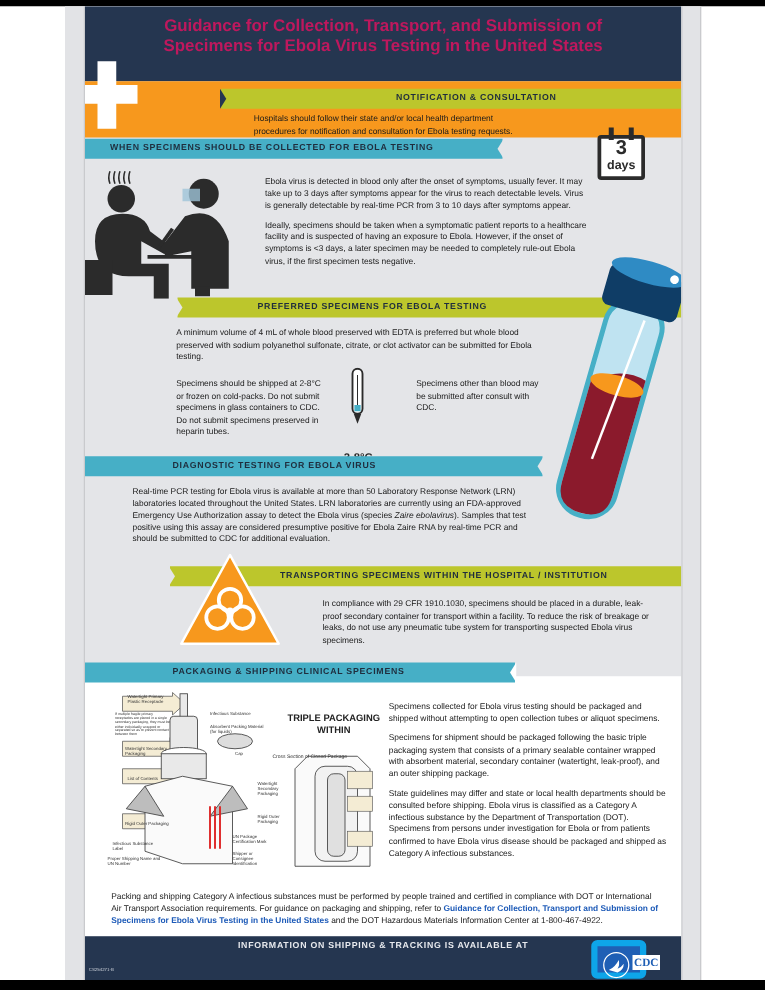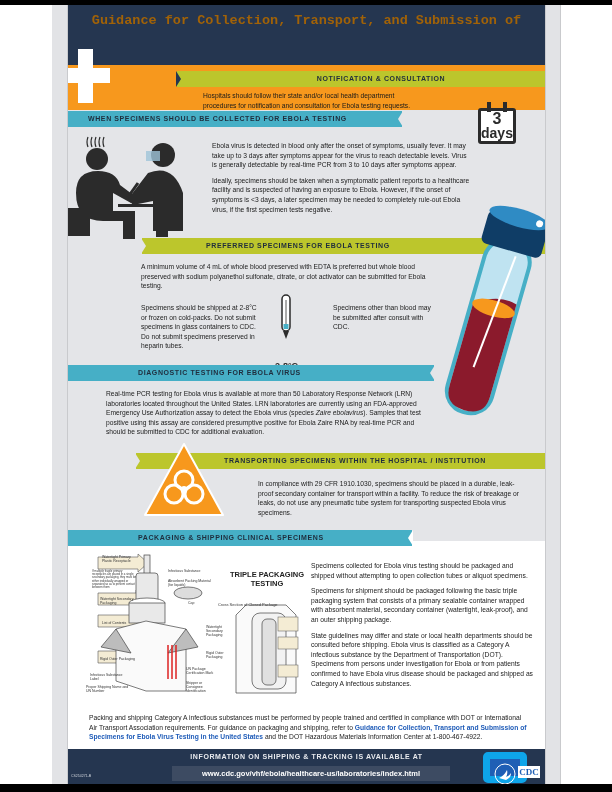--- a/index.html
+++ b/index.html
@@ -7,69 +7,70 @@
   body { position: relative; font-family: "Liberation Sans", sans-serif; color: #1a1a1a; }
 
   .topbar { position: absolute; left: 0; top: 0; width: 612px; height: 5px; background: #000; }
   .bottombar { position: absolute; left: 0; top: 784px; width: 612px; height: 8px; background: #000; }
   .gutter-l { position: absolute; left: 52px; top: 5px; width: 16px; height: 779px; background: #e2e3e6; border-right: 1px solid #c9cacd; }
   .gutter-r { position: absolute; left: 545px; top: 5px; width: 16px; height: 779px; background: #e2e3e6; border-left: 1px solid #c9cacd; border-right: 1px solid #c9cacd; }
 
   .page { position: absolute; left: 68px; top: 5px; width: 477px; height: 779px; background: #e4e5e8; overflow: hidden; }
 
   .header { position: absolute; left: 0; top: 0; width: 477px; height: 60px; background: #253650; }
-  .title { position: absolute; left: 0; top: 8px; width: 477px; text-align: center; color: #a16207; font-weight: bold; font-size: 13.5px; line-height: 16px; font-family: Liberation Mono, monospace; }
+  .title { position: absolute; left: 0; top: 8px; width: 477px; text-align: center; color: #be185d; font-weight: bold; font-size: 13.5px; line-height: 16px; }
 
   .orange-band { position: absolute; left: 0; top: 60px; width: 477px; height: 45px; background: #f7981d; }
   .cross-v { position: absolute; left: 10px; top: 44px; width: 15px; height: 54px; background: #fff; }
   .cross-h { position: absolute; left: 0; top: 63px; width: 42px; height: 15px; background: #fff; }
 
   .ribbon { position: absolute; height: 16px; font-weight: bold; font-size: 7px; letter-spacing: 0.6px; color: #1f2d3d; line-height: 16px; }
   .ribbon.green { background: #bcc62c; }
   .ribbon.teal { background: #46afc6; }
   .ribbon .notch-l { position: absolute; left: -1px; top: 0; width: 0; height: 0; border-top: 8px solid transparent; border-bottom: 8px solid transparent; border-left: 5px solid #e4e5e8; }
   .ribbon .notch-r { position: absolute; right: -1px; top: 0; width: 0; height: 0; border-top: 8px solid transparent; border-bottom: 8px solid transparent; border-right: 5px solid #e4e5e8; }
   .ribbon .notch-r.white { border-right-color: #ffffff; }
   .ribbon .notch-l.dark { border-left-color: #253650; }
 
   .body-text { position: absolute; font-size: 6.7px; line-height: 9.6px; color: #1a1a1a; }
   .body-text p + p { margin-top: 6px; }
 
   .cal { position: absolute; left: 410px; top: 95px; width: 38px; height: 44px; }
   .cal .box { position: absolute; left: 0; top: 8px; width: 38px; height: 36px; background: #fff; border: 3px solid #2b2b2b; border-radius: 3px; }
   .cal .ring { position: absolute; top: 2px; width: 4px; height: 10px; background: #2b2b2b; }
   .cal .num { position: absolute; left: 0; top: 11px; width: 38px; text-align: center; font-weight: bold; font-size: 16px; line-height: 16px; color: #2b2b2b; }
-  .cal .lbl { position: absolute; left: 0; top: 28px; width: 38px; text-align: center; font-weight: bold; font-size: 14px; line-height: 10px; color: #2b2b2b; }
+  .cal .lbl { position: absolute; left: 0; top: 28px; width: 38px; text-align: center; font-weight: bold; font-size: 10px; line-height: 10px; color: #2b2b2b; }
 
   .thermo-temp { position: absolute; left: 207px; top: 356px; font-weight: bold; font-size: 9px; color: #2b2b2b; }
 
   .white-panel { position: absolute; left: 0; top: 536px; width: 477px; height: 208px; background: #ffffff; }
   .footer { position: absolute; left: 0; top: 744px; width: 477px; height: 35px; background: #253650; }
   .footer-title { position: absolute; left: 0; top: 748px; width: 477px; text-align: center; color: #e8eaee; font-weight: bold; font-size: 7px; letter-spacing: 0.6px; }
   .footer-url { position: absolute; left: 104px; top: 761px; width: 278px; height: 15px; background: #3d4b62; color: #fff; font-weight: bold; font-size: 7.5px; text-align: center; line-height: 15px; }
   .footer-code { position: absolute; left: 3px; top: 769px; color: #cfd4dc; font-size: 3.5px; }
-  .cdc-logo { position: absolute; left: 415px; top: 747px; width: 44px; height: 31px; background: #1f5fb5; border-radius: 5px; border: 7px solid #0ea5e9; }
+  .cdc-logo { position: absolute; left: 405px; top: 747px; width: 44px; height: 31px; background: #1f5fb5; border-radius: 5px; border: 5px solid #0ea5e9; }
   .cdc-logo .cdc-text { position: absolute; left: 28px; top: 7px; width: 22px; height: 12px; background: #fff; color: #1f5fb5; font-family: "Liberation Serif", serif; font-weight: bold; font-size: 9px; text-align: center; line-height: 12px; }
 
   .link { color: #1e5bb8; font-weight: bold; }
   .diagram-label { position: absolute; font-size: 3.5px; line-height: 4px; color: #333; }
   .diagram-title { position: absolute; font-weight: bold; font-size: 7.5px; line-height: 8.5px; color: #222; text-align: center; }
 </style>
 </head>
 <body>
 
 <div class="topbar"></div>
 <div class="gutter-l"></div>
 <div class="gutter-r"></div>
 
 <div class="page">
 
   <div class="header"></div>
   <div class="title">
     <div>Guidance for Collection, Transport, and Submission of</div>
+    <div>Specimens for Ebola Virus Testing in the United States</div>
   </div>
 
   <div class="orange-band"></div>
   <div class="cross-v"></div>
   <div class="cross-h"></div>
 
   <div class="ribbon green" style="left:109px; top:66px; width:368px; text-align:center; padding-left:40px;">
     <span class="notch-l dark"></span>
     <span>NOTIFICATION &amp; CONSULTATION</span>
   </div>
@@ -228,41 +229,40 @@
   <div class="diagram-label" style="left:32px; top:592px; width:34px;">Watertight Secondary Packaging</div>
   <div class="diagram-label" style="left:34px; top:616px; width:34px;">List of Contents</div>
   <div class="diagram-label" style="left:32px; top:652px; width:36px;">Rigid Outer Packaging</div>
   <div class="diagram-label" style="left:22px; top:668px; width:36px;">Infectious Substance Label</div>
   <div class="diagram-label" style="left:18px; top:680px; width:46px;">Proper Shipping Name and UN Number</div>
   <div class="diagram-label" style="left:118px; top:662px; width:30px;">UN Package Certification Mark</div>
   <div class="diagram-label" style="left:118px; top:676px; width:30px;">Shipper or Consignee Identification</div>
 
   <div class="diagram-title" style="left:160px; top:566px; width:78px;">
     <div>TRIPLE PACKAGING</div>
-    <div>TESTING</div>
+    <div>WITHIN</div>
   </div>
   <div class="diagram-label" style="left:150px; top:598px; width:80px; font-size:4px;">Cross Section of Closed Package</div>
   <div class="diagram-label" style="left:138px; top:620px; width:28px;">Watertight Secondary Packaging</div>
   <div class="diagram-label" style="left:138px; top:646px; width:28px;">Rigid Outer Packaging</div>
 
   <div class="body-text" style="left:243px; top:556px; width:222px;">
     <p>Specimens collected for Ebola virus testing should be packaged and shipped without attempting to open collection tubes or aliquot specimens.</p>
     <p>Specimens for shipment should be packaged following the basic triple packaging system that consists of a primary sealable container wrapped with absorbent material, secondary container (watertight, leak-proof), and an outer shipping package.</p>
     <p>State guidelines may differ and state or local health departments should be consulted before shipping. Ebola virus is classified as a Category A infectious substance by the Department of Transportation (DOT). Specimens from persons under investigation for Ebola or from patients confirmed to have Ebola virus disease should be packaged and shipped as Category A infectious substances.</p>
   </div>
 
   <div class="body-text" style="left:21px; top:708px; width:440px;">
     <p>
       <span>Packing and shipping Category A infectious substances must be performed by people trained and certified in compliance with DOT or International Air Transport Association requirements. For guidance on packaging and shipping, refer to </span><a class="link">Guidance for Collection, Transport and Submission of Specimens for Ebola Virus Testing in the United States</a><span> and the DOT Hazardous Materials Information Center at 1-800-467-4922.</span>
     </p>
   </div>
 
   <div class="footer"></div>
   <div class="footer-title">INFORMATION ON SHIPPING &amp; TRACKING IS AVAILABLE AT</div>
-  <div class="footer-url">www.cdc.gov/vhf/ebola/healthcare-us/laboratories/index.html</div>
   <div class="footer-code">CS254271-B</div>
   <div class="cdc-logo">
     <svg style="position:absolute; left:4px; top:4px;" width="22" height="22" viewBox="0 0 22 22">
       <circle cx="11" cy="11" r="10" fill="none" stroke="#fff" stroke-width="1"></circle>
       <path d="M5 15 q5 -2 8 -8 q1 4 -1 7 q3 -1 5 -4 q0 5 -5 7z" fill="#fff"></path>
     </svg>
     <div class="cdc-text">CDC</div>
   </div>
 </div>
 

